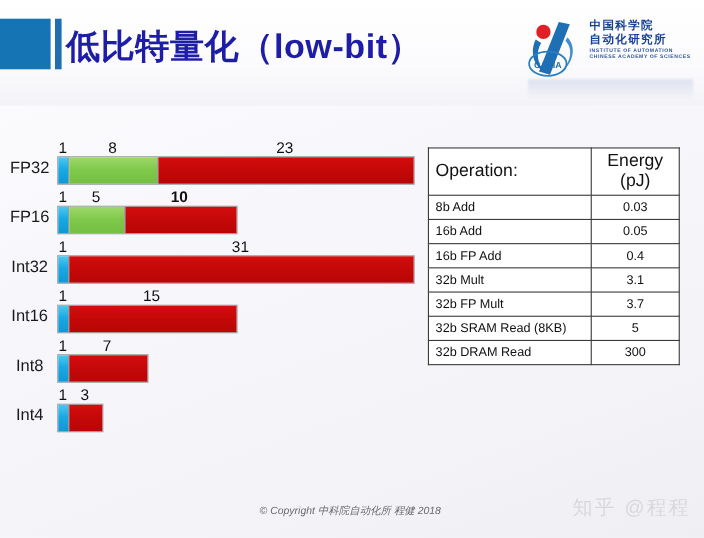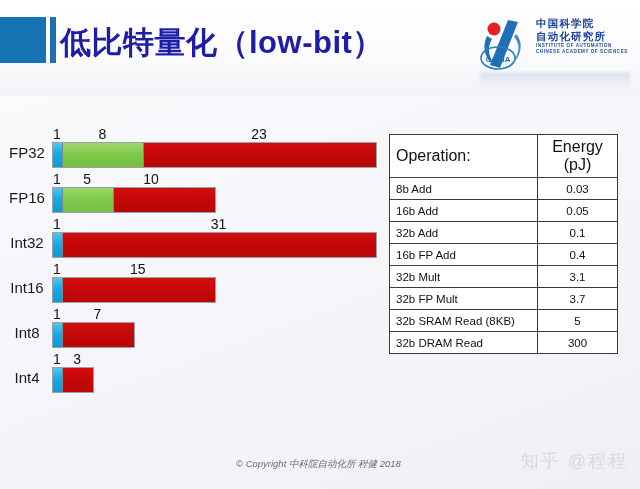--- a/index.html
+++ b/index.html
@@ -147,21 +147,21 @@
         <div class="bar" style="left: 52px; width: 325.1px;">
           <div class="seg seg-sign" style="width: 10px;"></div>
           <div class="seg seg-exp" style="width: 80.8px;"></div>
           <div class="seg seg-man" style="width: 232.3px;"></div>
         </div>
       </div>
       <div class="bar-row" style="top: 45px;">
         <div class="row-label">FP16</div>
         <div class="bit-label" style="left: 57px;">1</div>
         <div class="bit-label" style="left: 87.25px;">5</div>
-        <div class="bit-label" style="left: 151px;">10</div>
+        <div class="bit-label" style="left: 163px; font-weight: bold;">10</div>
         <div class="bar" style="left: 52px; width: 163.5px;">
           <div class="seg seg-sign" style="width: 10px;"></div>
           <div class="seg seg-exp" style="width: 50.5px;"></div>
           <div class="seg seg-man" style="width: 101px;"></div>
         </div>
       </div>
       <div class="bar-row" style="top: 90px;">
         <div class="row-label">Int32</div>
         <div class="bit-label" style="left: 57px;">1</div>
         <div class="bit-label" style="left: 218.55px;">31</div>
@@ -207,24 +207,20 @@
         </tr>
         <tr>
           <td class="op">8b Add</td>
           <td class="en">0.03</td>
         </tr>
         <tr>
           <td class="op">16b Add</td>
           <td class="en">0.05</td>
         </tr>
         <tr>
-          <td class="op">32b Add</td>
-          <td class="en">0.1</td>
-        </tr>
-        <tr>
           <td class="op">16b FP Add</td>
           <td class="en">0.4</td>
         </tr>
         <tr>
           <td class="op">32b Mult</td>
           <td class="en">3.1</td>
         </tr>
         <tr>
           <td class="op">32b FP Mult</td>
           <td class="en">3.7</td>

